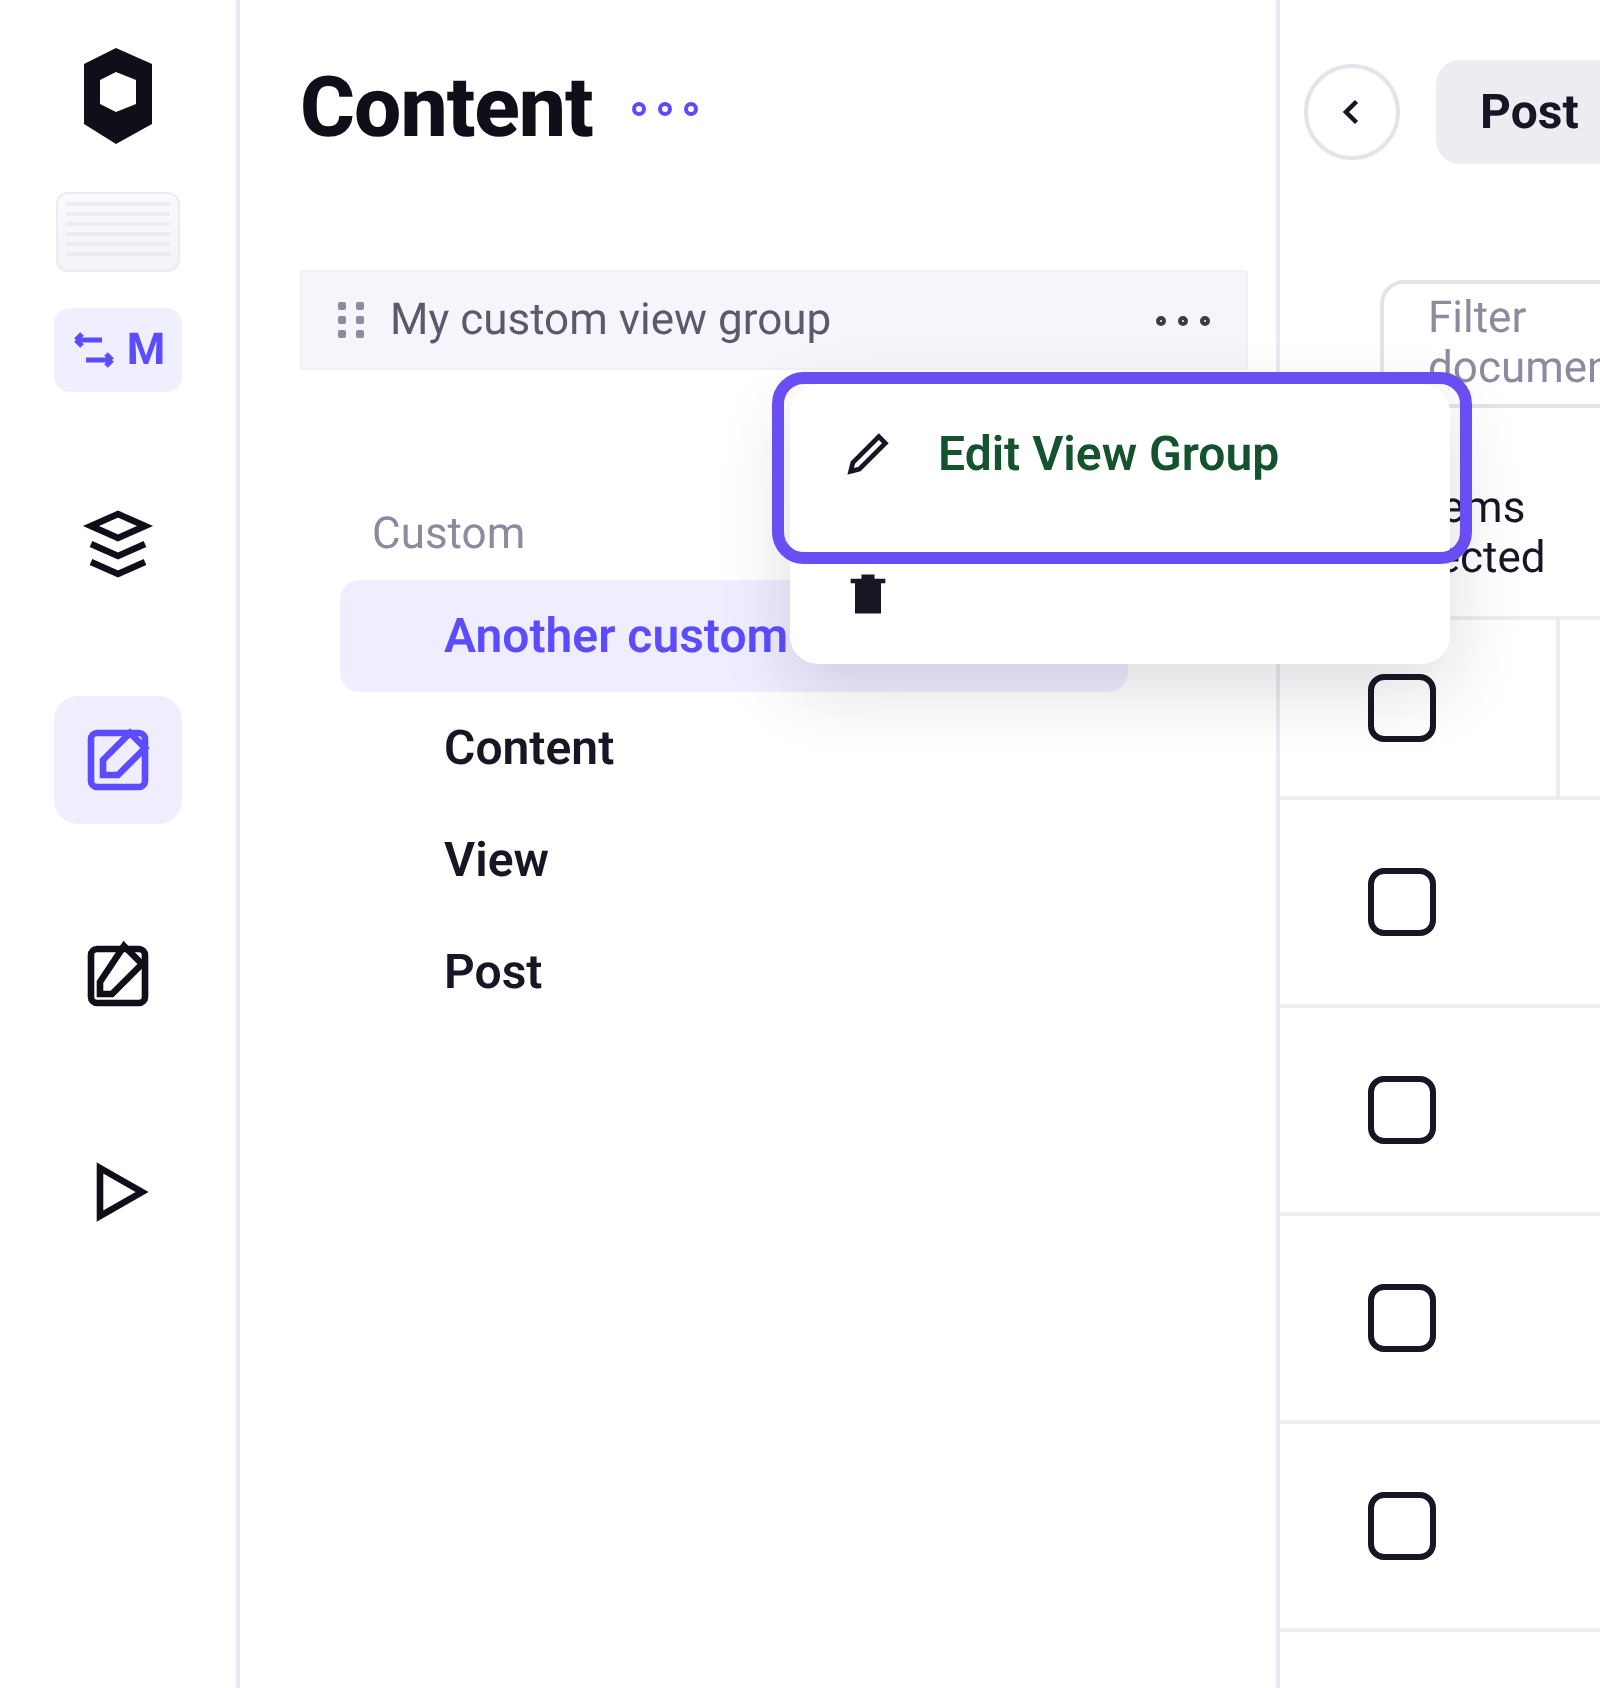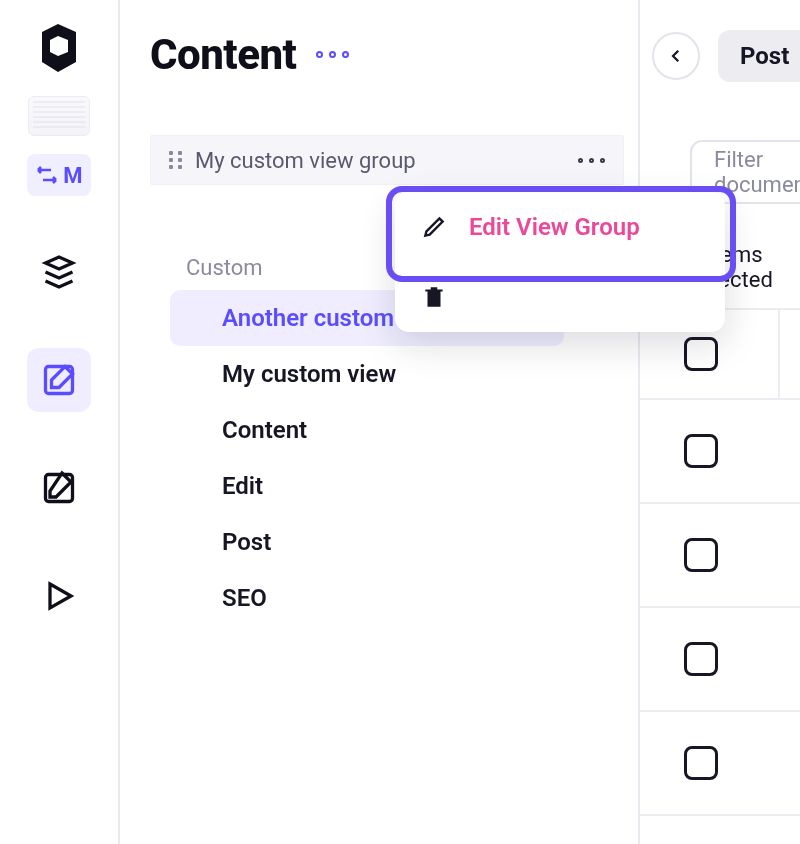--- a/index.html
+++ b/index.html
@@ -137,21 +137,21 @@
       overflow:hidden;
       z-index: 5;
     }
     .popover-item {
       height: 70px;
       display:flex; align-items:center;
       gap:22px;
       padding: 0 26px;
       font-size:24px;
       font-weight:600;
-      color:#ec4899;
+      color:#14532d;
       cursor:pointer;
     }
     .popover-item svg { width:26px; height:26px; stroke:#161625; fill:none; stroke-width:2.2; }
     .popover-item.trash svg { fill:#161625; stroke:none; }
     .callout-ring {
       position:absolute;
       left: 266px;
       top: 186px;
       width: 350px;
       height: 96px;
@@ -289,26 +289,24 @@
     <div class="group-name">My custom view group</div>
     <div class="dots-h small">
       <span></span>
         <span></span>
         <span></span>
     </div>
   </div>
 
   <div class="section-label" style="margin-top:70px">Custom</div>
   <div class="item active">Another custom view</div>
-  <div class="item">My custom view</div>
 
   <div class="item">Content</div>
-  <div class="item">Edit</div>
+  <div class="item">View</div>
   <div class="item">Post</div>
-  <div class="item">SEO</div>
 
   <div class="popover">
     <div class="popover-item">
       <svg viewBox="0 0 24 24">
           <path d="M4 20l4-1L20 7l-3-3L5 16l-1 4z"></path>
         </svg>
       <span>Edit View Group</span>
     </div>
     <div class="popover-item trash">
       <svg viewBox="0 0 24 24">

